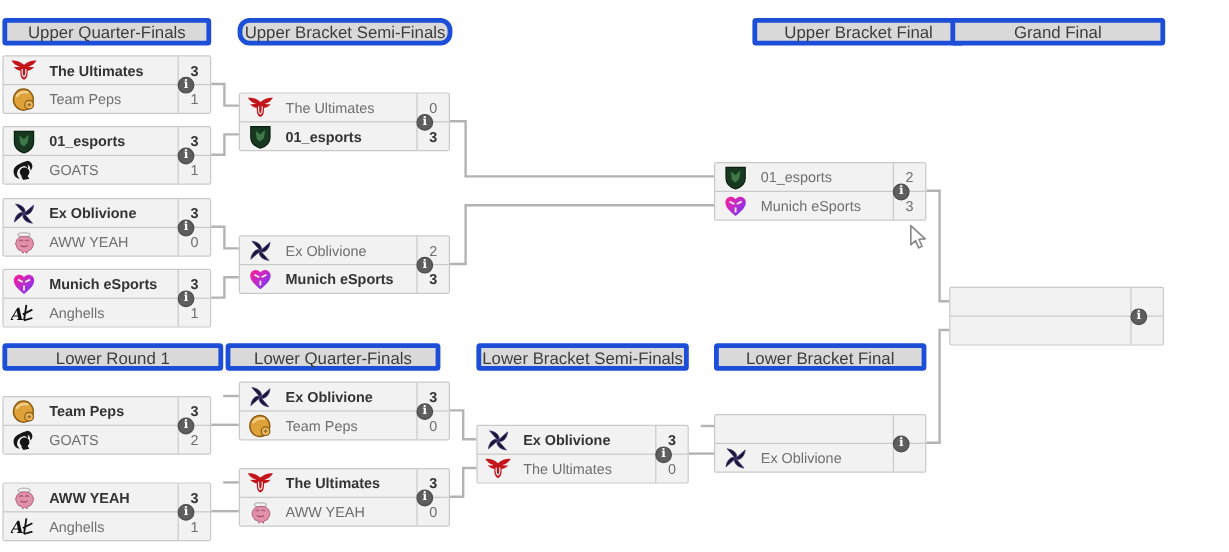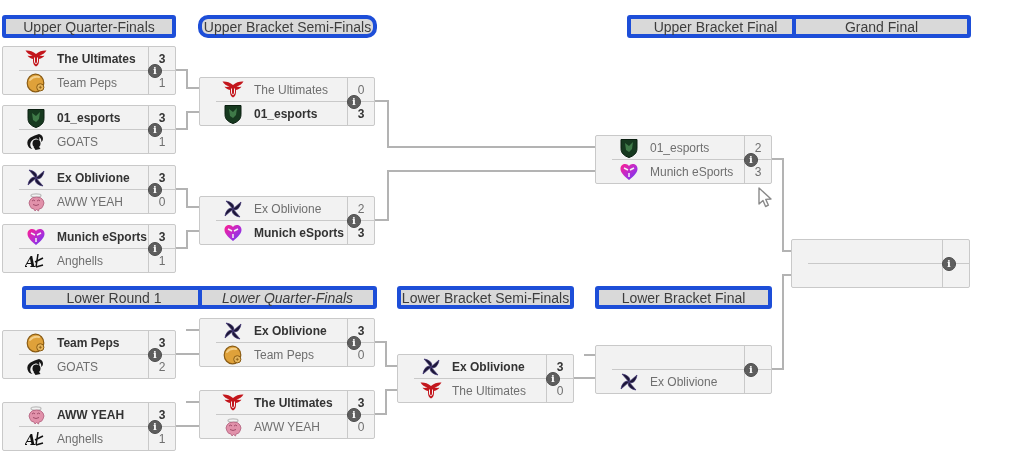--- a/index.html
+++ b/index.html
@@ -11,21 +11,21 @@
   .round-header{
     position:absolute;height:23px;box-sizing:border-box;z-index:2;
     background:#d9d9d9;border:4px solid #1d4ed8;border-radius:3px;
     display:flex;align-items:center;justify-content:center;
     font-size:14px;color:#3d3d3d;white-space:nowrap;
   }
   .match{
     position:absolute;height:49px;box-sizing:border-box;z-index:1;
     background:#f2f2f2;border:1px solid #c9c9c9;border-radius:2px;
   }
-  .team{height:23px;display:flex;align-items:center;position:relative;margin-left:16px;}
+  .team{height:23px;display:flex;align-items:center;position:relative;}
   .team.top{border-bottom:1px solid #c9c9c9;}
   .logo{
     flex:0 0 22px;width:22px;height:22px;margin-left:6px;
     display:flex;align-items:center;justify-content:center;
   }
   .logo svg{width:22px;height:22px;display:block;}
   .tname{
     flex:1;margin-left:10px;font-size:12px;color:#6f6f6f;
     white-space:nowrap;overflow:hidden;text-overflow:ellipsis;
   }
@@ -66,22 +66,22 @@
       <polyline points="375,414 386,414 386,390 397,390"></polyline>
       <polyline points="574,378 595,378"></polyline>
       <polyline points="584,355 595,355"></polyline>
     </g>
   </svg>
 
   <div class="round-header" style="left:2px;top:15px;width:174px;">Upper Quarter-Finals</div>
   <div class="round-header" style="left:198px;top:15px;width:179px;border-radius:10px;">Upper Bracket Semi-Finals</div>
   <div class="round-header" style="left:595px;top:15px;width:177px;margin-left:32px;">Upper Bracket Final</div>
   <div class="round-header" style="left:792px;top:15px;width:179px;text-align:right;">Grand Final</div>
-  <div class="round-header" style="left:2px;top:286px;width:184px;margin-left:20px;">Lower Round 1</div>
-  <div class="round-header" style="left:198px;top:286px;width:179px;font-style:italic;">Lower Quarter-Finals</div>
+  <div class="round-header" style="left:2px;top:286px;width:184px;">Lower Round 1</div>
+  <div class="round-header" style="left:188px;top:286px;width:179px;">Lower Quarter-Finals</div>
   <div class="round-header" style="left:397px;top:286px;width:177px;">Lower Bracket Semi-Finals</div>
   <div class="round-header" style="left:595px;top:286px;width:177px;text-align:center;">Lower Bracket Final</div>
 
   <div class="match" style="left:2px;top:46px;width:174px;">
       <div class="team top winner">
         <span class="logo">
           <svg viewBox="0 0 22 22">
             <g fill="#c3161c">
               <path d="M11 6 C8 3 3 2 .5 2.5 C2 5 4.5 7 7.5 7.5 C5.5 8 4 8 2.5 7.8 C4.5 10.5 8 11.5 11 10.5 C14 11.5 17.5 10.5 19.5 7.8 C18 8 16.5 8 14.5 7.5 C17.5 7 20 5 21.5 2.5 C19 2 14 3 11 6 Z"></path>
               <path d="M8 8 h6 v5 c0 3 -1.5 5 -3 5.5 c-1.5 -.5 -3 -2.5 -3 -5.5 Z"></path>

